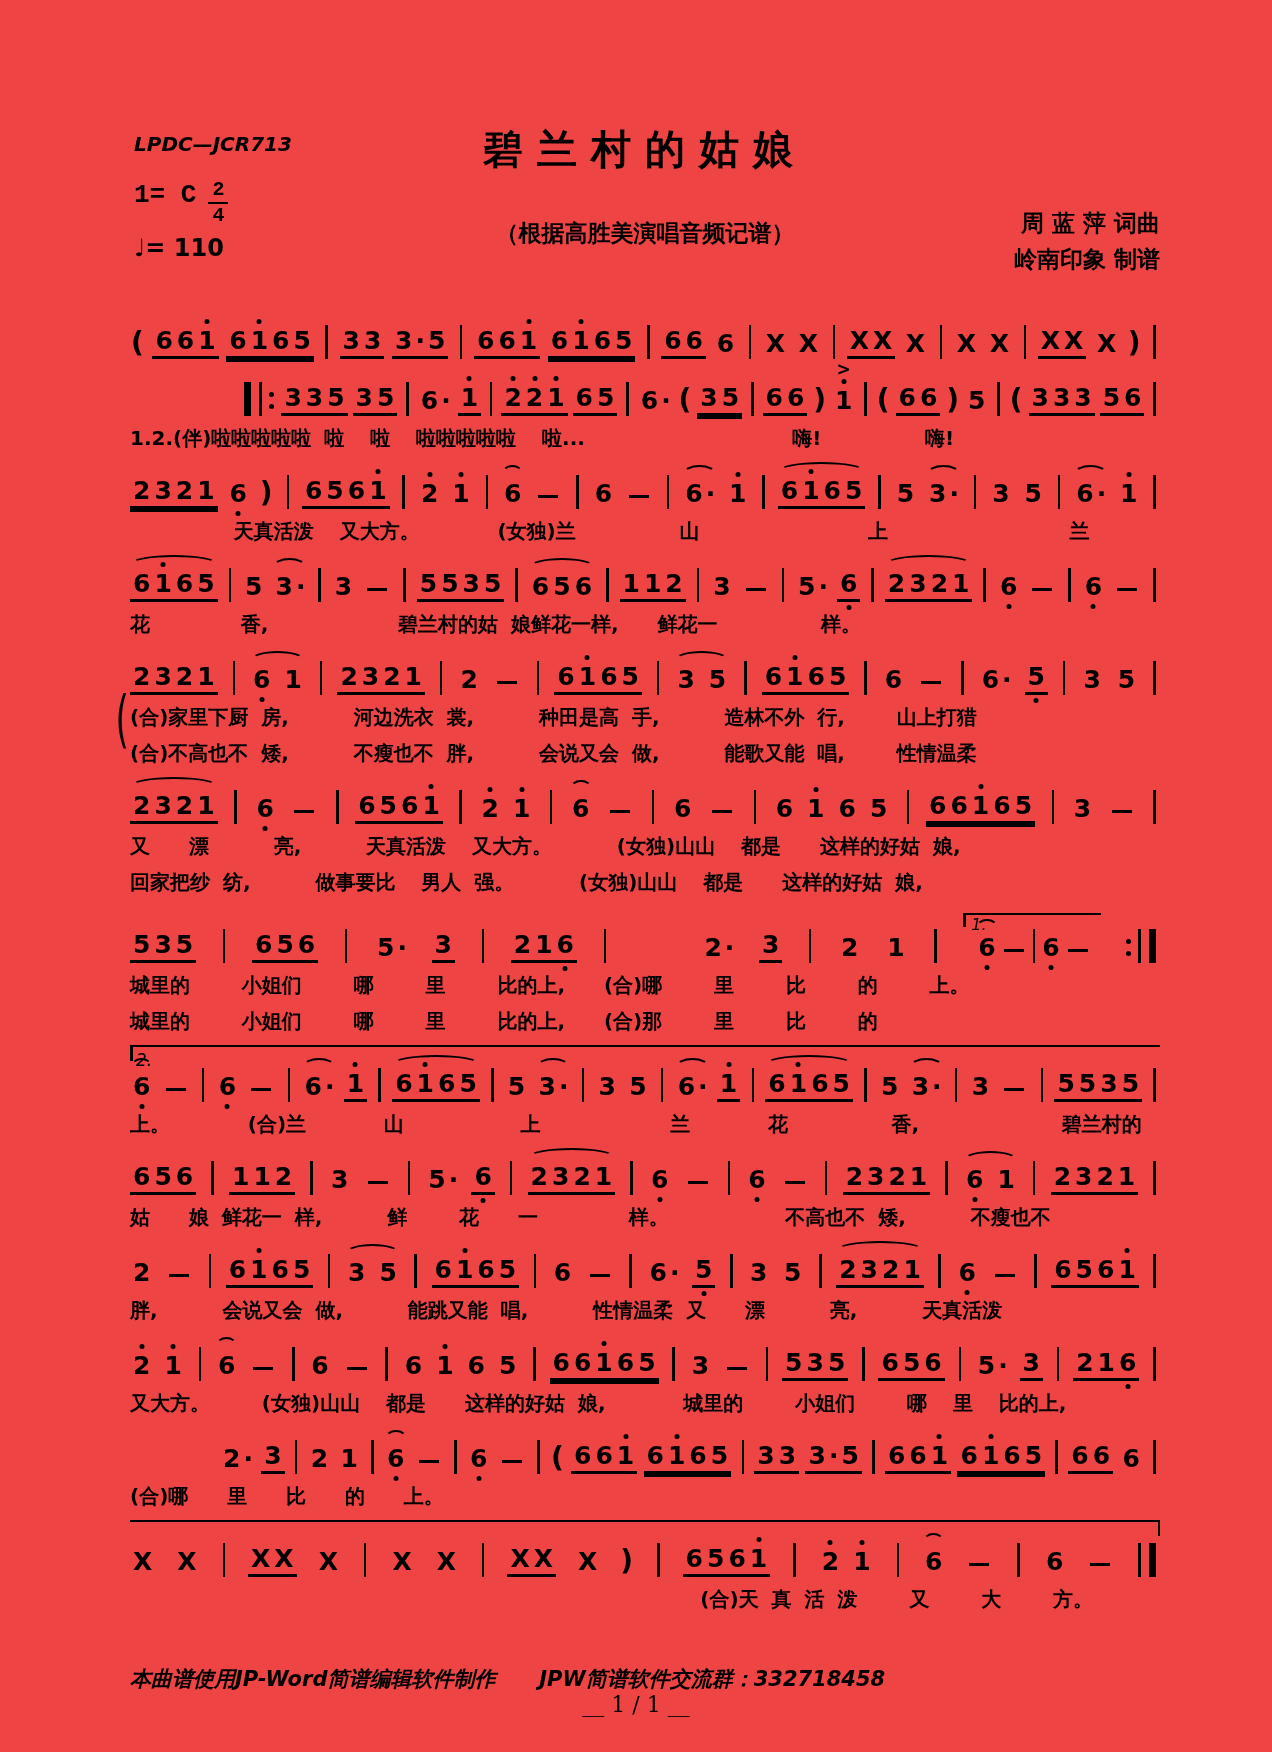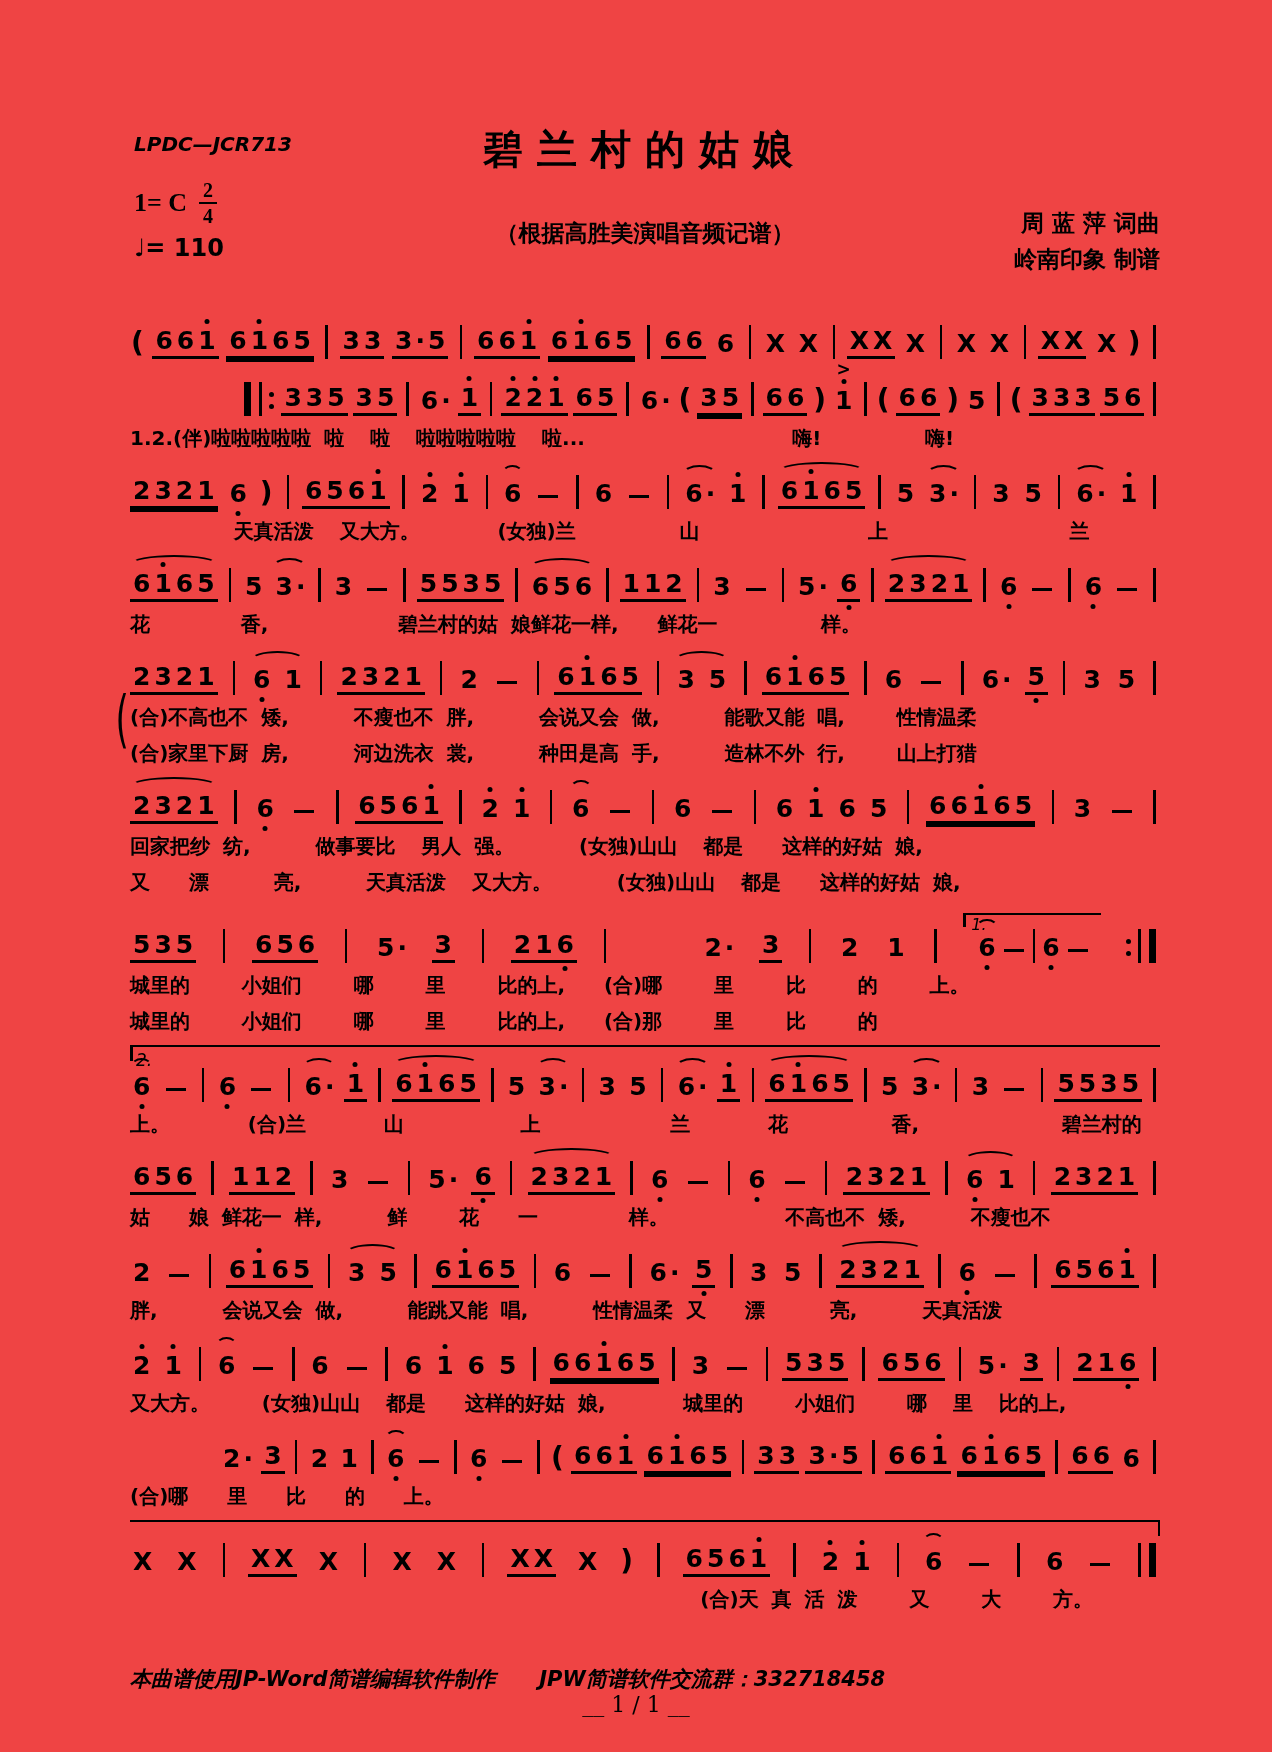--- a/index.html
+++ b/index.html
@@ -5,21 +5,21 @@
   html,body{margin:0;padding:0;background:#e8e8e8;}
   .page{position:relative;width:1272px;height:1752px;background:#ef4444;overflow:hidden;
         font-family:"DejaVu Sans",sans-serif;color:#000;}
   .content{position:absolute;left:130px;right:112px;top:118px;}
   
   .hdr{position:relative;height:186px;}
   .catalog{position:absolute;left:4px;top:14px;font-style:italic;font-weight:bold;font-size:20px;}
   .title{position:absolute;left:0;right:0;top:4px;text-align:center;font-size:40px;font-weight:bold;
          letter-spacing:14px;font-family:Liberation Serif, serif;}
   .keyrow{position:absolute;left:4px;top:62px;font-size:26px;font-weight:bold;
-          font-family:Liberation Serif, serif;display:flex;align-items:center;}
+          font-family:Liberation Mono, monospace;display:flex;}
   .frac{display:inline-flex;flex-direction:column;line-height:1;font-size:20px;margin-left:12px;
         text-align:center;font-weight:bold;}
   .ftop{border-bottom:2.5px solid #000;padding:0 4px 2px;}
   .fbot{padding-top:2px;}
   .tempo{position:absolute;left:4px;top:116px;font-size:24px;font-weight:bold;}
   .subtitle{position:absolute;left:0;right:0;top:100px;text-align:center;font-size:23px;font-weight:bold;}
   .credits{position:absolute;right:0;top:88px;text-align:right;font-size:23px;font-weight:bold;line-height:1.55;}
   
   .system{position:relative;margin-bottom:2px;}
   .noterow{display:flex;justify-content:space-between;align-items:flex-end;padding-top:15px;min-height:40px;}
@@ -601,22 +601,22 @@
                 <span class="ch">3</span>
               </span>
             </span>
             <span class="cell">
               <span class="grp">
                 <span class="ch">5</span>
               </span>
             </span>
             <div class="bar"></div>
           </div>
+          <div class="lyric">(合)家里下厨 房,     河边洗衣 裳,     种田是高 手,     造林不外 行,    山上打猎</div>
           <div class="lyric">(合)不高也不 矮,     不瘦也不 胖,     会说又会 做,     能歌又能 唱,    性情温柔</div>
-          <div class="lyric">(合)家里下厨 房,     河边洗衣 裳,     种田是高 手,     造林不外 行,    山上打猎</div>
         </div>
         <div class="system">
           <div class="noterow">
             <span class="cell u1 s">
               <span class="grp">
                 <span class="ch">2</span>
                 <span class="ch">3</span>
                 <span class="ch">2</span>
                 <span class="ch">1</span>
               </span>
@@ -683,22 +683,22 @@
             </span>
             <div class="bar"></div>
             <span class="cell">
               <span class="grp">
                 <span class="ch">3</span>
               </span>
             </span>
             <div class="dashline"></div>
             <div class="bar"></div>
           </div>
+          <div class="lyric">又   漂     亮,     天真活泼  又大方。     (女独)山山  都是   这样的好姑 娘,</div>
           <div class="lyric">回家把纱 纺,     做事要比  男人 强。     (女独)山山  都是   这样的好姑 娘,</div>
-          <div class="lyric">又   漂     亮,     天真活泼  又大方。     (女独)山山  都是   这样的好姑 娘,</div>
         </div>
         <div class="system">
           <div class="noterow">
             <span class="cell u1">
               <span class="grp">
                 <span class="ch">5</span>
                 <span class="ch">3</span>
                 <span class="ch">5</span>
               </span>
             </span>

